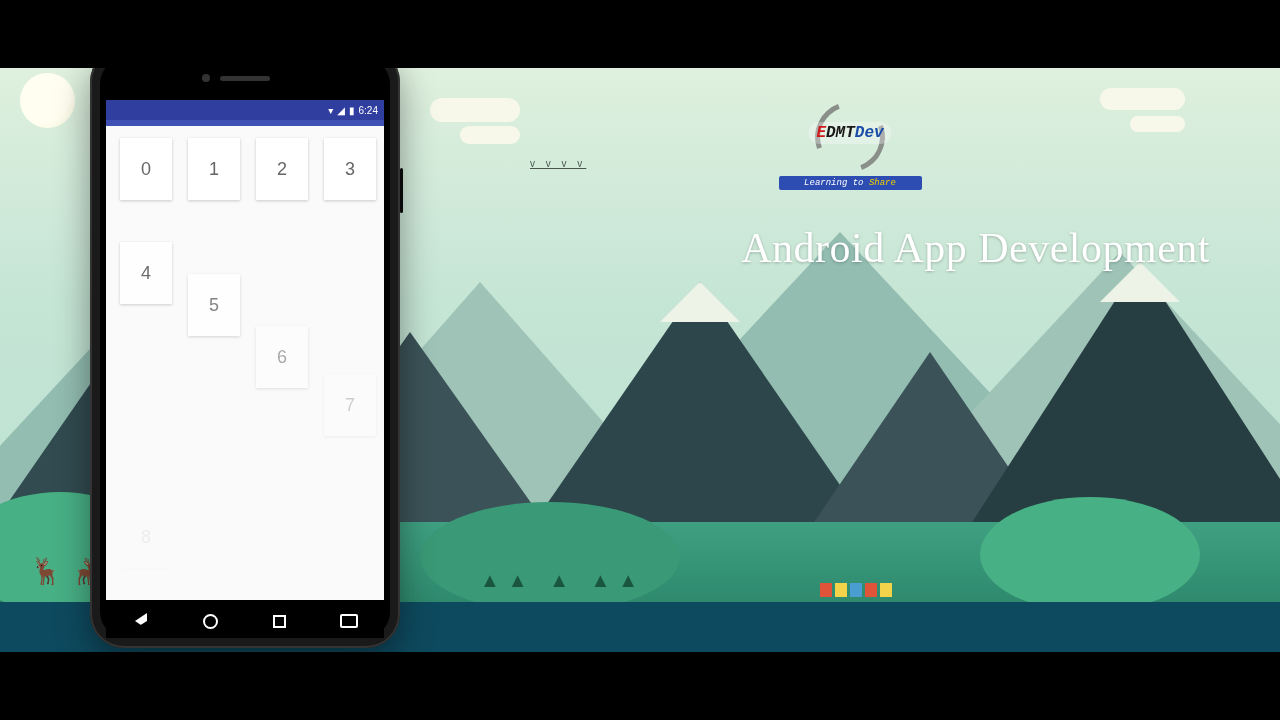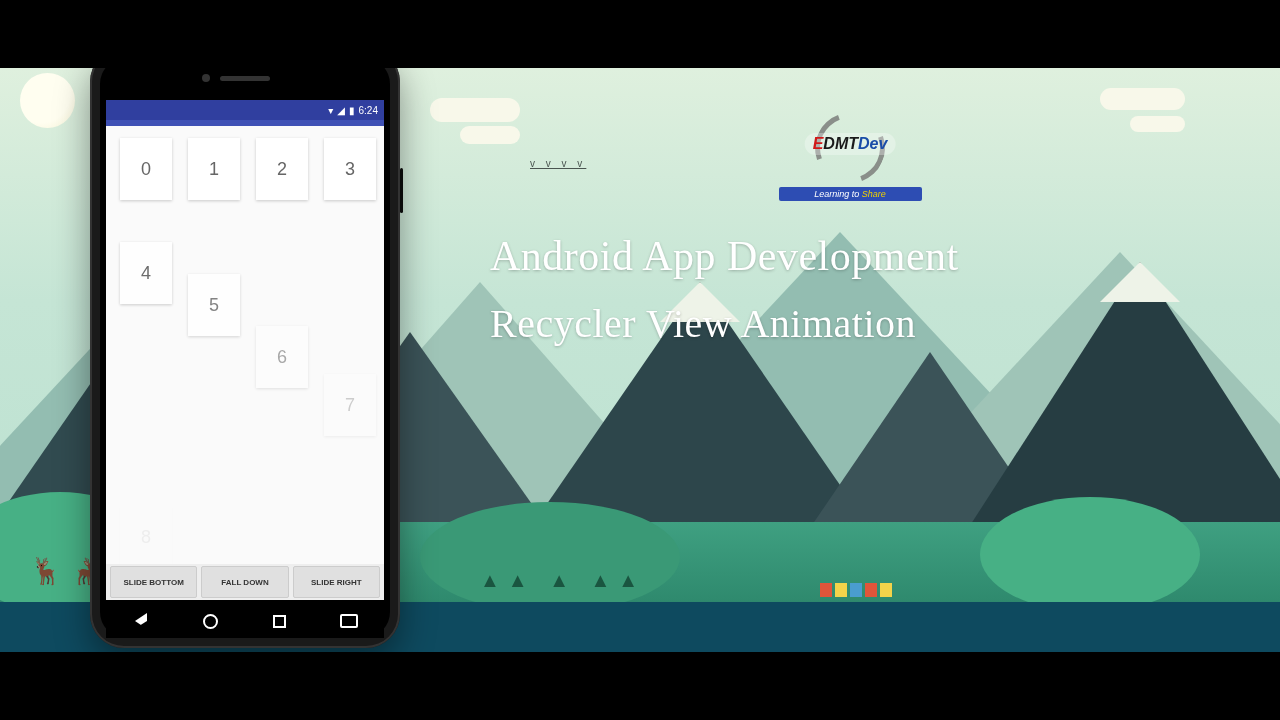--- a/index.html
+++ b/index.html
@@ -135,38 +135,39 @@
 }
 .house:nth-child(1){ background:#e0553a;}
 .house:nth-child(2){ background:#f3d34a;}
 .house:nth-child(3){ background:#4a9dd0;}
 .house:nth-child(4){ background:#e0553a;}
 .house:nth-child(5){ background:#f3d34a;}
 
 
 .title-block {
   position: absolute;
-  top: 164px;
+  top: 156px;
   left: 490px;
   width: 720px;
-  text-align: left;
+  text-align: right;
   color: #fff;
   font-family: Georgia, 'Times New Roman', serif;
   text-shadow: 0 1px 3px rgba(0,0,0,0.25);
 }
 .title-line1 { font-size: 42px; font-weight: 400; letter-spacing: 0.5px; margin-bottom: 20px; }
 .title-line2 { font-size: 40px; font-weight: 400; letter-spacing: 0.5px; }
 
 
 .logo {
   position: absolute;
-  top: 45px;
+  top: 34px;
   left: 730px;
   width: 240px;
   text-align: center;
+  font-family: Liberation Mono, monospace;
 }
 .logo-swirl {
   position: relative;
   width: 70px; height: 70px;
   margin: 0 auto;
   border: 5px solid #8a8f8a;
   border-radius: 50%;
   border-top-color: transparent;
   border-bottom-color: transparent;
   transform: rotate(25deg);
@@ -400,21 +401,20 @@
     <div class="logo-text">
       <span class="e">E</span><span class="dmt">DMT</span><span class="dev">Dev</span>
     </div>
     <div class="logo-sub">
       <span>Learning to </span><span class="sh">Share</span>
     </div>
   </div>
 
   <div class="title-block">
     <div class="title-line1">Android App Development</div>
-    <div class="title-line2">Recycler View Animation</div>
   </div>
 
   <div class="phone">
     <div class="pwr-btn"></div>
     <div class="phone-inner">
       <div class="speaker"></div>
       <div class="camera"></div>
 
       <div class="screen">
         <div class="statusbar">
@@ -430,25 +430,20 @@
             <div class="card" style="left: 82px; top: 12px; opacity: 1;">1</div>
             <div class="card" style="left: 150px; top: 12px; opacity: 1;">2</div>
             <div class="card" style="left: 218px; top: 12px; opacity: 1;">3</div>
             <div class="card" style="left: 14px; top: 116px; opacity: 0.95;">4</div>
             <div class="card" style="left: 82px; top: 148px; opacity: 0.8;">5</div>
             <div class="card" style="left: 150px; top: 200px; opacity: 0.55;">6</div>
             <div class="card" style="left: 218px; top: 248px; opacity: 0.3;">7</div>
             <div class="card" style="left: 14px; top: 380px; opacity: 0.08;">8</div>
           </div>
 
-        <div class="bottom-buttons">
-          <div class="btn">SLIDE BOTTOM</div>
-          <div class="btn">FALL DOWN</div>
-          <div class="btn">SLIDE RIGHT</div>
-        </div>
       </div>
 
       <div class="navbar">
         <div class="navbtn">
           <div class="nav-back">
               <div class="nav-back-inner"></div>
             </div>
         </div>
         <div class="navbtn">
           <div class="nav-home"></div>

